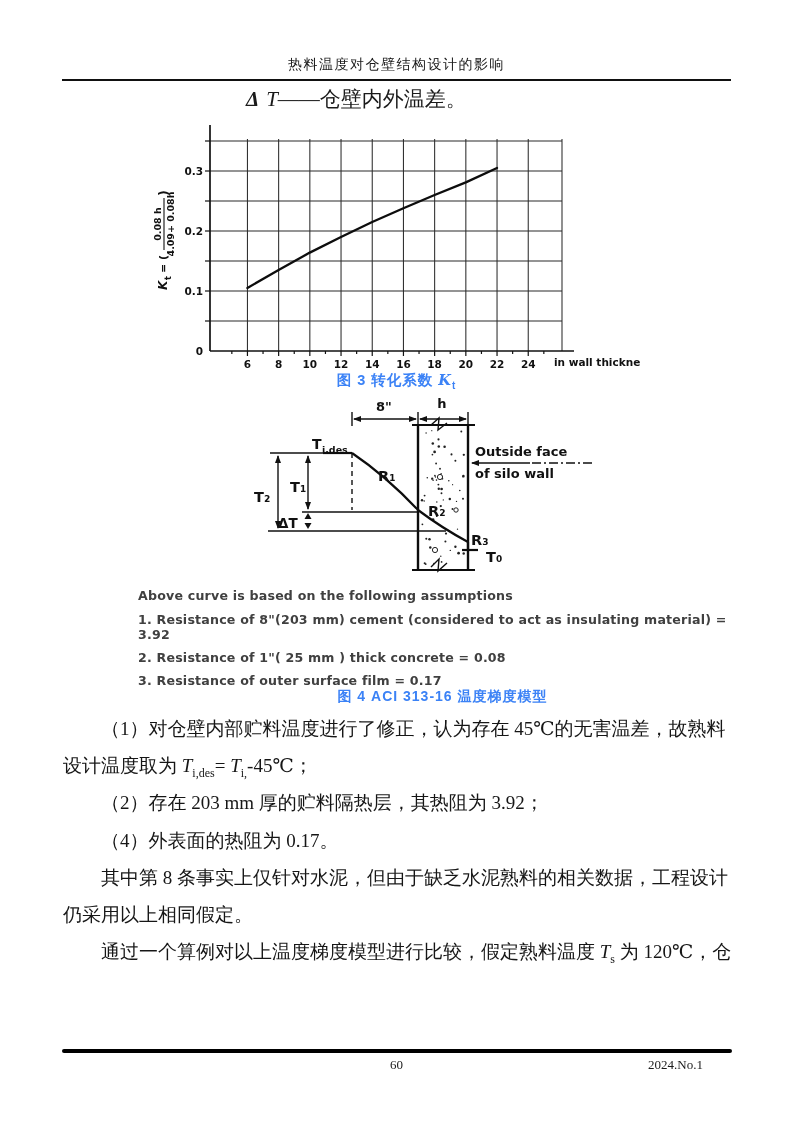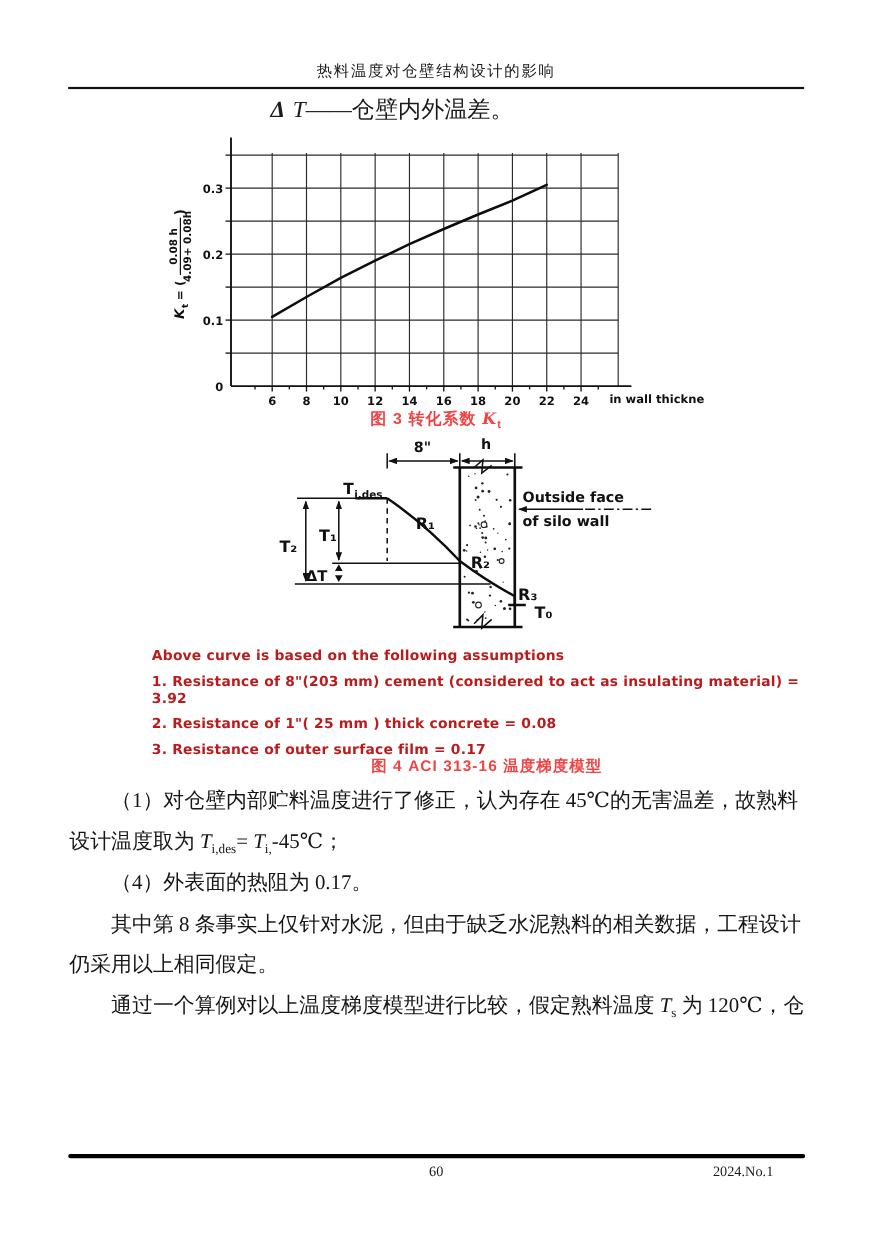--- a/index.html
+++ b/index.html
@@ -22,29 +22,29 @@
   .tick{stroke:#111;stroke-width:1.2;}
   .tick-label{font-size:10.5px;font-weight:600;}
   .curve{fill:none;stroke:#0d0d0d;stroke-width:2.3;stroke-linejoin:round;stroke-linecap:round;}
   .frac-bar{stroke:#111;stroke-width:1.1;}
   .hand{font-weight:700;}
   .d-line{stroke:#111;stroke-width:1.4;fill:none;}
   .d-thick{stroke:#0d0d0d;stroke-width:2.2;fill:none;}
   .d-wall{stroke:#0d0d0d;stroke-width:2.4;fill:none;}
 
   .caption{position:absolute;left:0;width:100%;text-align:center;
-           font-family:"Liberation Sans","DejaVu Sans",sans-serif;font-weight:700;color:#ef4444;}
+           font-family:"Liberation Sans","DejaVu Sans",sans-serif;font-weight:700;color:#3b82f6;}
   #cap3{top:371px;font-size:14.5px;letter-spacing:1px;}
   #cap4{top:688px;font-size:14px;letter-spacing:1px;padding-left:46px;}
   .cap-k{font-style:italic;font-family:"DejaVu Serif",serif;}
   .caption sub{font-size:10px;}
 
   .assumptions{position:absolute;left:138px;top:588px;width:600px;
                font-family:"DejaVu Sans",sans-serif;font-weight:600;font-size:12.6px;
-               letter-spacing:0.2px;color:#b91c1c;}
+               letter-spacing:0.2px;color:#404040;}
   .assumptions .a-head{margin-bottom:9px;}
   .assumptions .a-item{margin-bottom:8px;}
 
   .body-text{position:absolute;left:63px;top:710px;width:669px;
              font-size:19px;line-height:37.2px;color:#161616;}
   .body-text p{margin:0;text-indent:2em;}
   .tvar{font-style:italic;font-family:"Liberation Serif","DejaVu Serif",serif;}
   .body-text sub{font-size:12px;line-height:0;}
   sup.ref{font-size:11px;line-height:0;}
 
@@ -274,20 +274,21 @@
     <div class="a-head">Above curve is based on the following assumptions</div>
     <div class="a-item">1. Resistance of 8"(203 mm) cement (considered to act as insulating material) = 3.92</div>
     <div class="a-item">2. Resistance of 1"( 25 mm ) thick concrete = 0.08</div>
     <div class="a-item">3. Resistance of outer surface film  = 0.17</div>
   </div>
 
   <div class="caption" id="cap4">图 4  ACI 313-16 温度梯度模型</div>
 
   <div class="body-text">
     <p><span>（1）对仓壁内部贮料温度进行了修正，认为存在 45℃的无害温差，故熟料设计温度取为 </span><span class="tvar">T</span><sub>i,des</sub><span>= </span><span class="tvar">T</span><sub>i,</sub><span>-45℃；</span></p>
+    <p>（2）存在 203 mm 厚的贮料隔热层，其热阻为 3.92；</p>
     <p>（4）外表面的热阻为 0.17。</p>
     <p>其中第 8 条事实上仅针对水泥，但由于缺乏水泥熟料的相关数据，工程设计仍采用以上相同假定。</p>
     <p><span>通过一个算例对以上温度梯度模型进行比较，假定熟料温度 </span><span class="tvar">T</span><sub>s</sub><span> 为 120℃，仓</span></p>
   </div>
 
   <div class="footer-rule"></div>
   <div class="page-num">60</div>
   <div class="issue">2024.No.1</div>
 
 </div>

